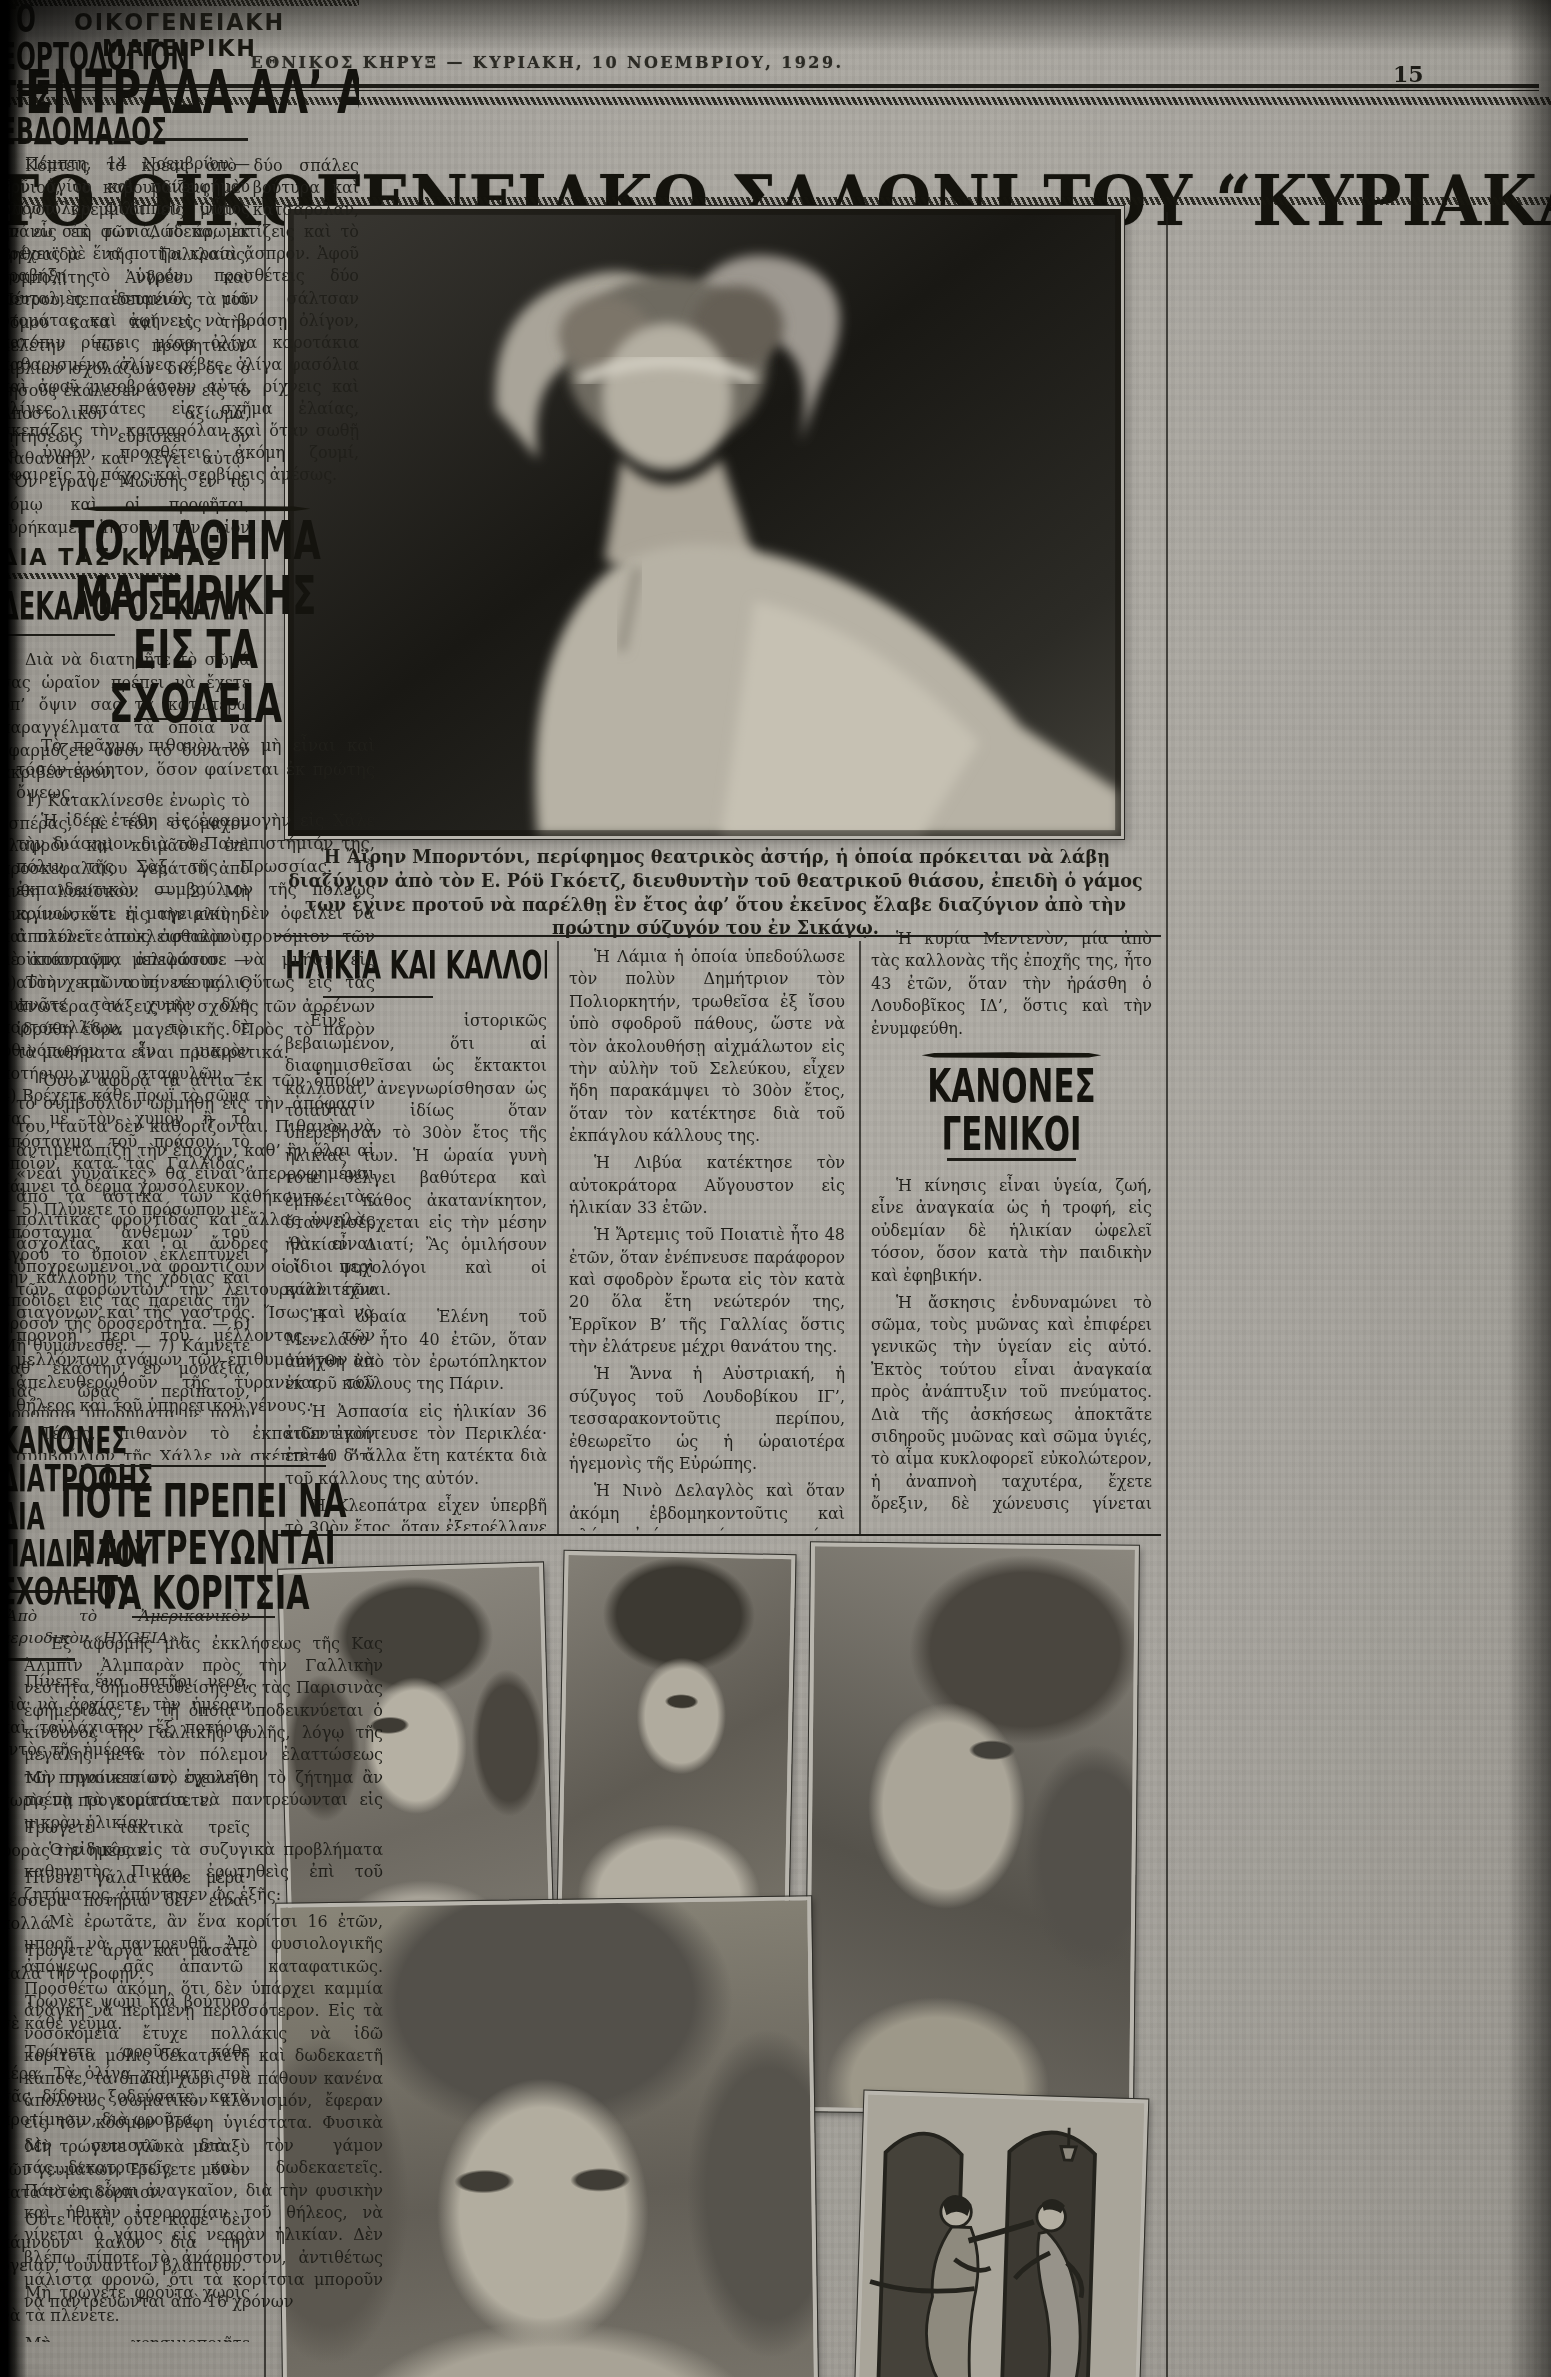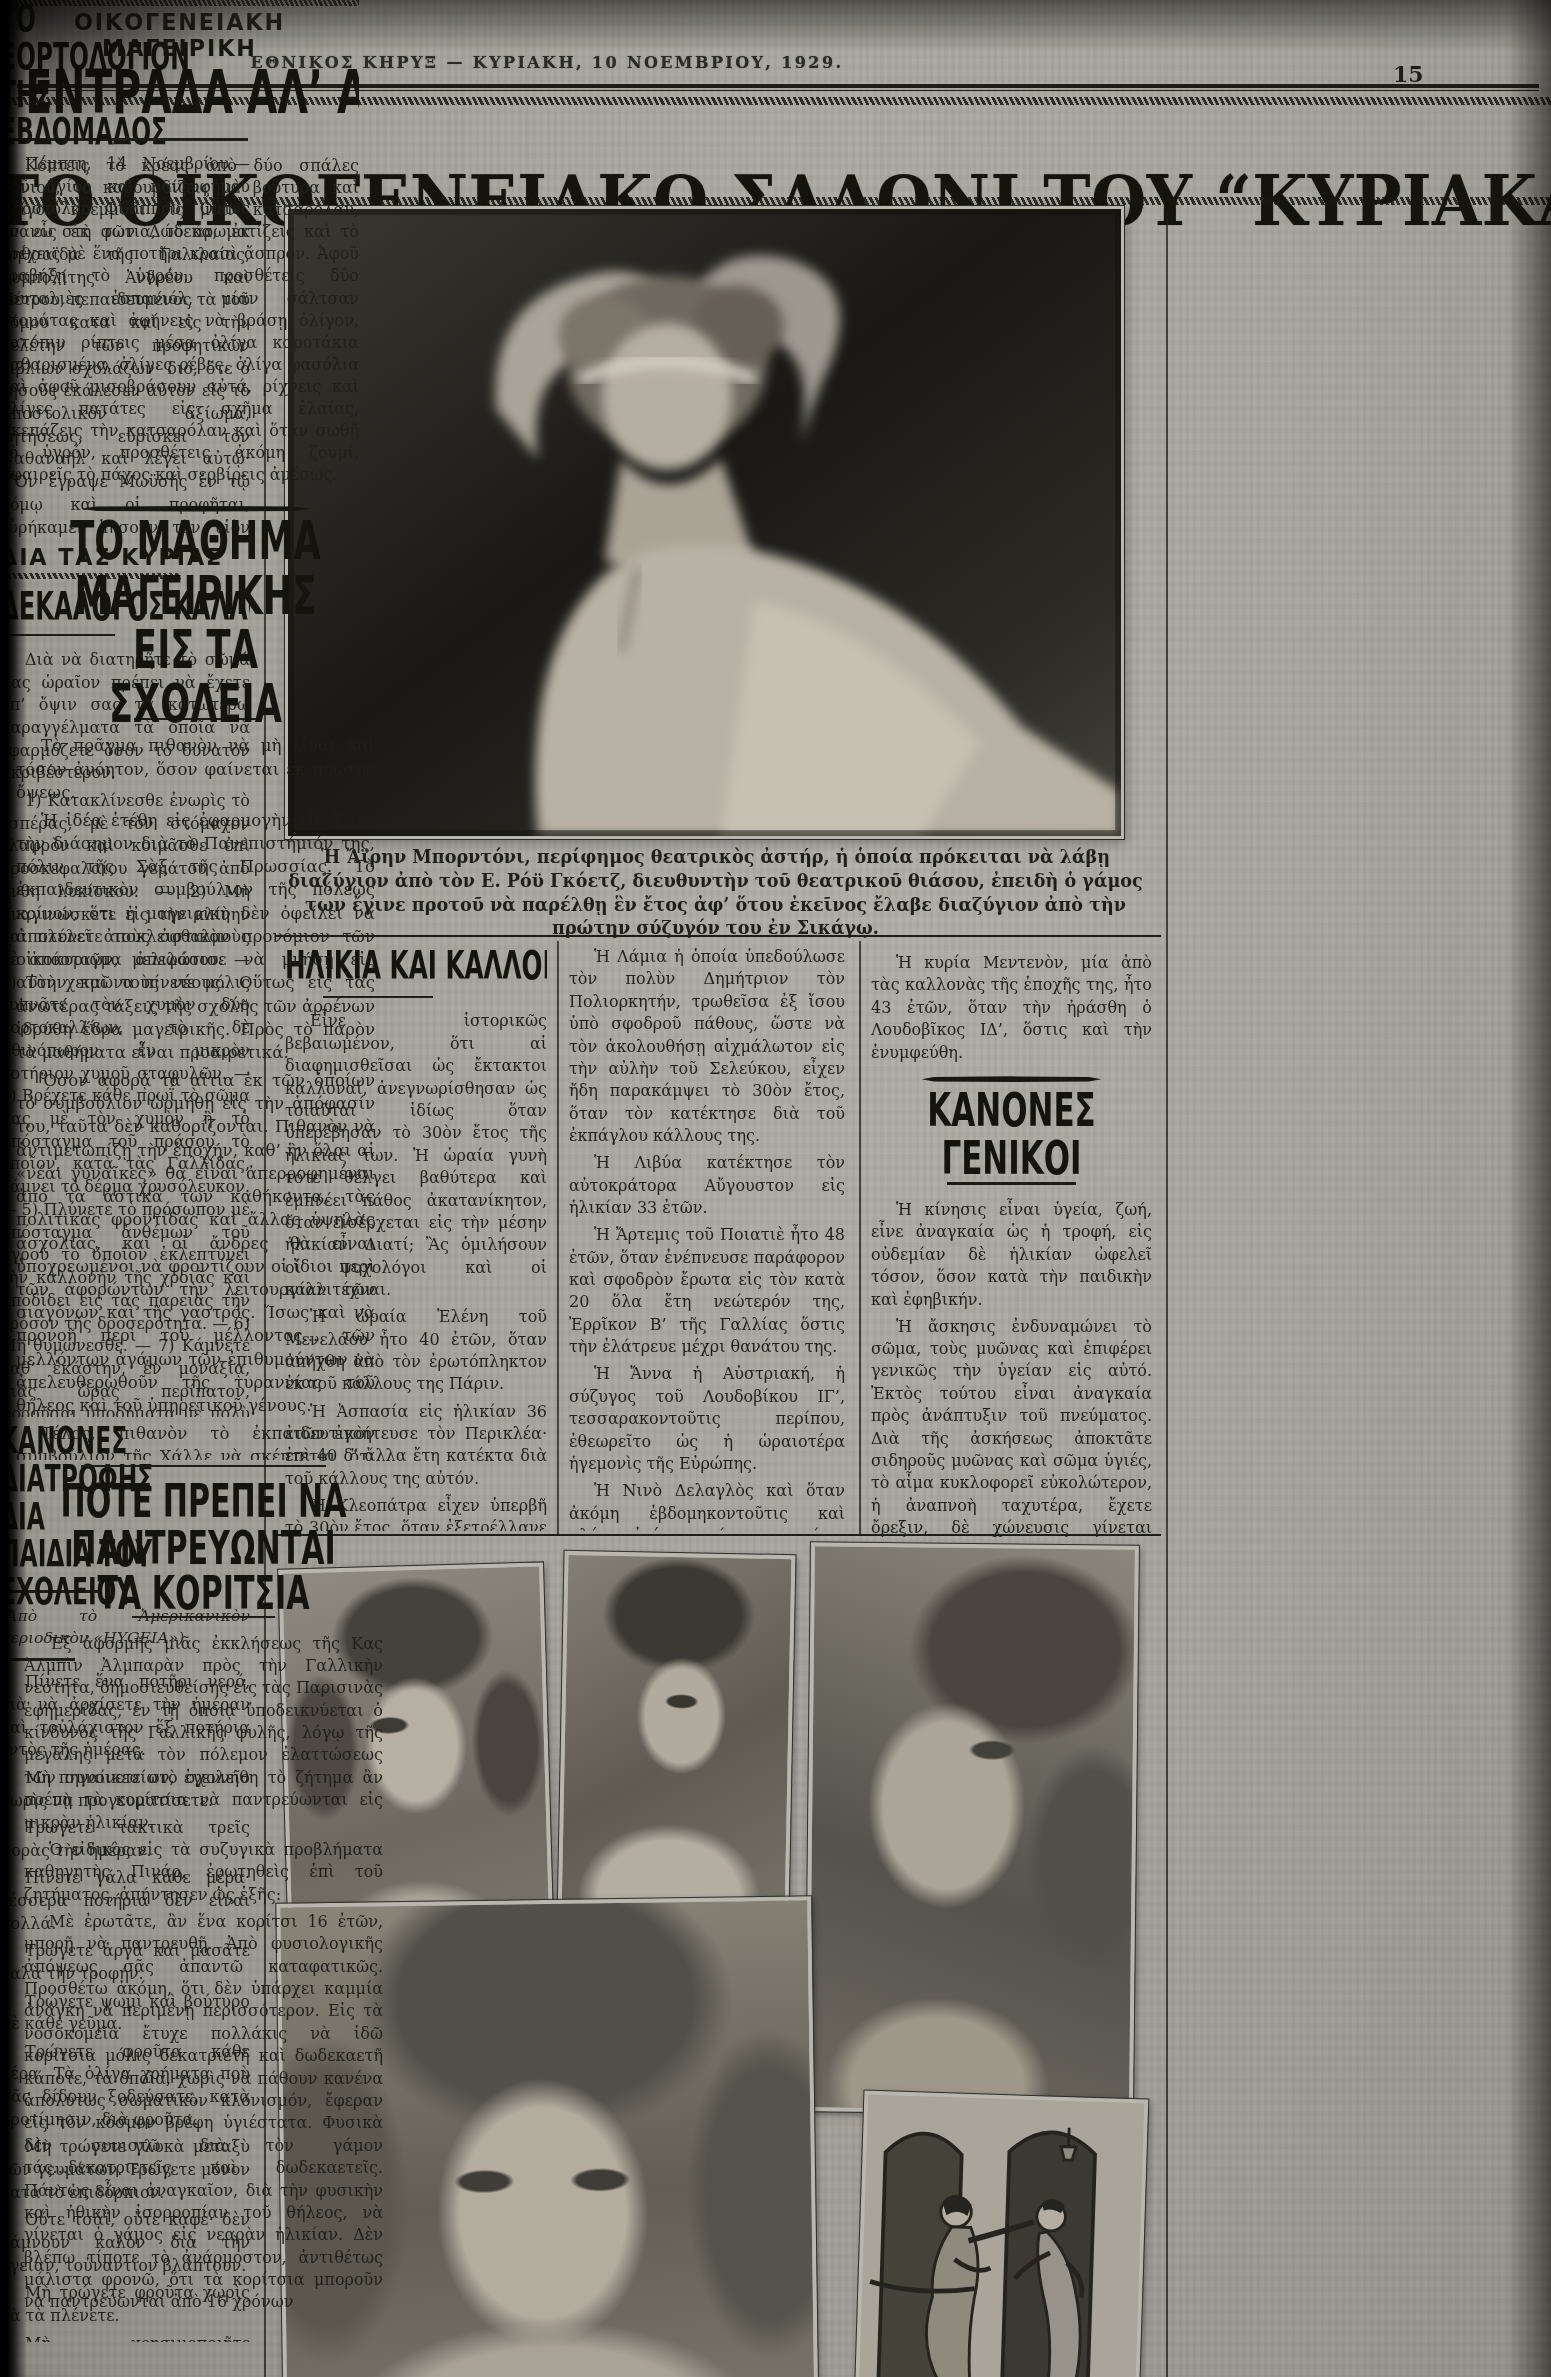--- a/index.html
+++ b/index.html
@@ -214,21 +214,21 @@
     <div class="body-text">
 
     <p>Ἡ Λάμια ἡ ὁποία ὑπεδούλωσε τὸν πολὺν Δημήτριον τὸν Πολιορκητήν, τρωθεῖσα ἐξ ἴσου ὑπὸ σφοδροῦ πάθους, ὥστε νὰ τὸν ἀκολουθήσῃ αἰχμάλωτον εἰς τὴν αὐλὴν τοῦ Σελεύκου, εἶχεν ἤδη παρακάμψει τὸ 30ὸν ἔτος, ὅταν τὸν κατέκτησε διὰ τοῦ ἐκπάγλου κάλλους της.</p>
         <p>Ἡ Λιβύα κατέκτησε τὸν αὐτοκράτορα Αὔγουστον εἰς ἡλικίαν 33 ἐτῶν.</p>
         <p>Ἡ Ἄρτεμις τοῦ Ποιατιὲ ἦτο 48 ἐτῶν, ὅταν ἐνέπνευσε παράφορον καὶ σφοδρὸν ἔρωτα εἰς τὸν κατὰ 20 ὅλα ἔτη νεώτερόν της, Ἐρρῖκον Β’ τῆς Γαλλίας ὅστις τὴν ἐλάτρευε μέχρι θανάτου της.</p>
         <p>Ἡ Ἄννα ἡ Αὐστριακή, ἡ σύζυγος τοῦ Λουδοβίκου ΙΓ’, τεσσαρακοντοῦτις περίπου, ἐθεωρεῖτο ὡς ἡ ὡραιοτέρα ἡγεμονὶς τῆς Εὐρώπης.</p>
         <p>Ἡ Νινὸ Δελαγλὸς καὶ ὅταν ἀκόμη ἑβδομηκοντοῦτις καὶ πλέον, ἐνέπνεε τόσην γοητείαν, ὥστε πολλοὶ νέοι ηὐτοκτόνησαν ἐξ ἀτυχοῦς πρὸς αὐτὴν ἔρωτος.</p>
       </div>
   </div>
 
-  <div class="col-block mid-col" style="left:871px;top:952px;width:281px;height:585px;">
+  <div class="col-block mid-col" style="left:871px;top:928px;width:281px;height:585px;">
     <div class="body-text">
 
     <p>Ἡ κυρία Μεντενὸν, μία ἀπὸ τὰς καλλονὰς τῆς ἐποχῆς της, ἦτο 43 ἐτῶν, ὅταν τὴν ἠράσθη ὁ Λουδοβῖκος ΙΔ’, ὅστις καὶ τὴν ἐνυμφεύθη.</p>
       </div>
     <div class="diamond-rule" style="margin-top:12.4px;"></div>
     <div class="sec-title t-center" style="font-size:36px;margin-top:4.8px;">ΚΑΝΟΝΕΣ ΓΕΝΙΚΟΙ</div>
     <div class="rule-center" style="margin-top:22px;"></div>
     <div class="body-text">
 
     <p>Ἡ κίνησις εἶναι ὑγεία, ζωή, εἶνε ἀναγκαία ὡς ἡ τροφή, εἰς οὐδεμίαν δὲ ἡλικίαν ὠφελεῖ τόσον, ὅσον κατὰ τὴν παιδικὴν καὶ ἐφηβικήν.</p>

